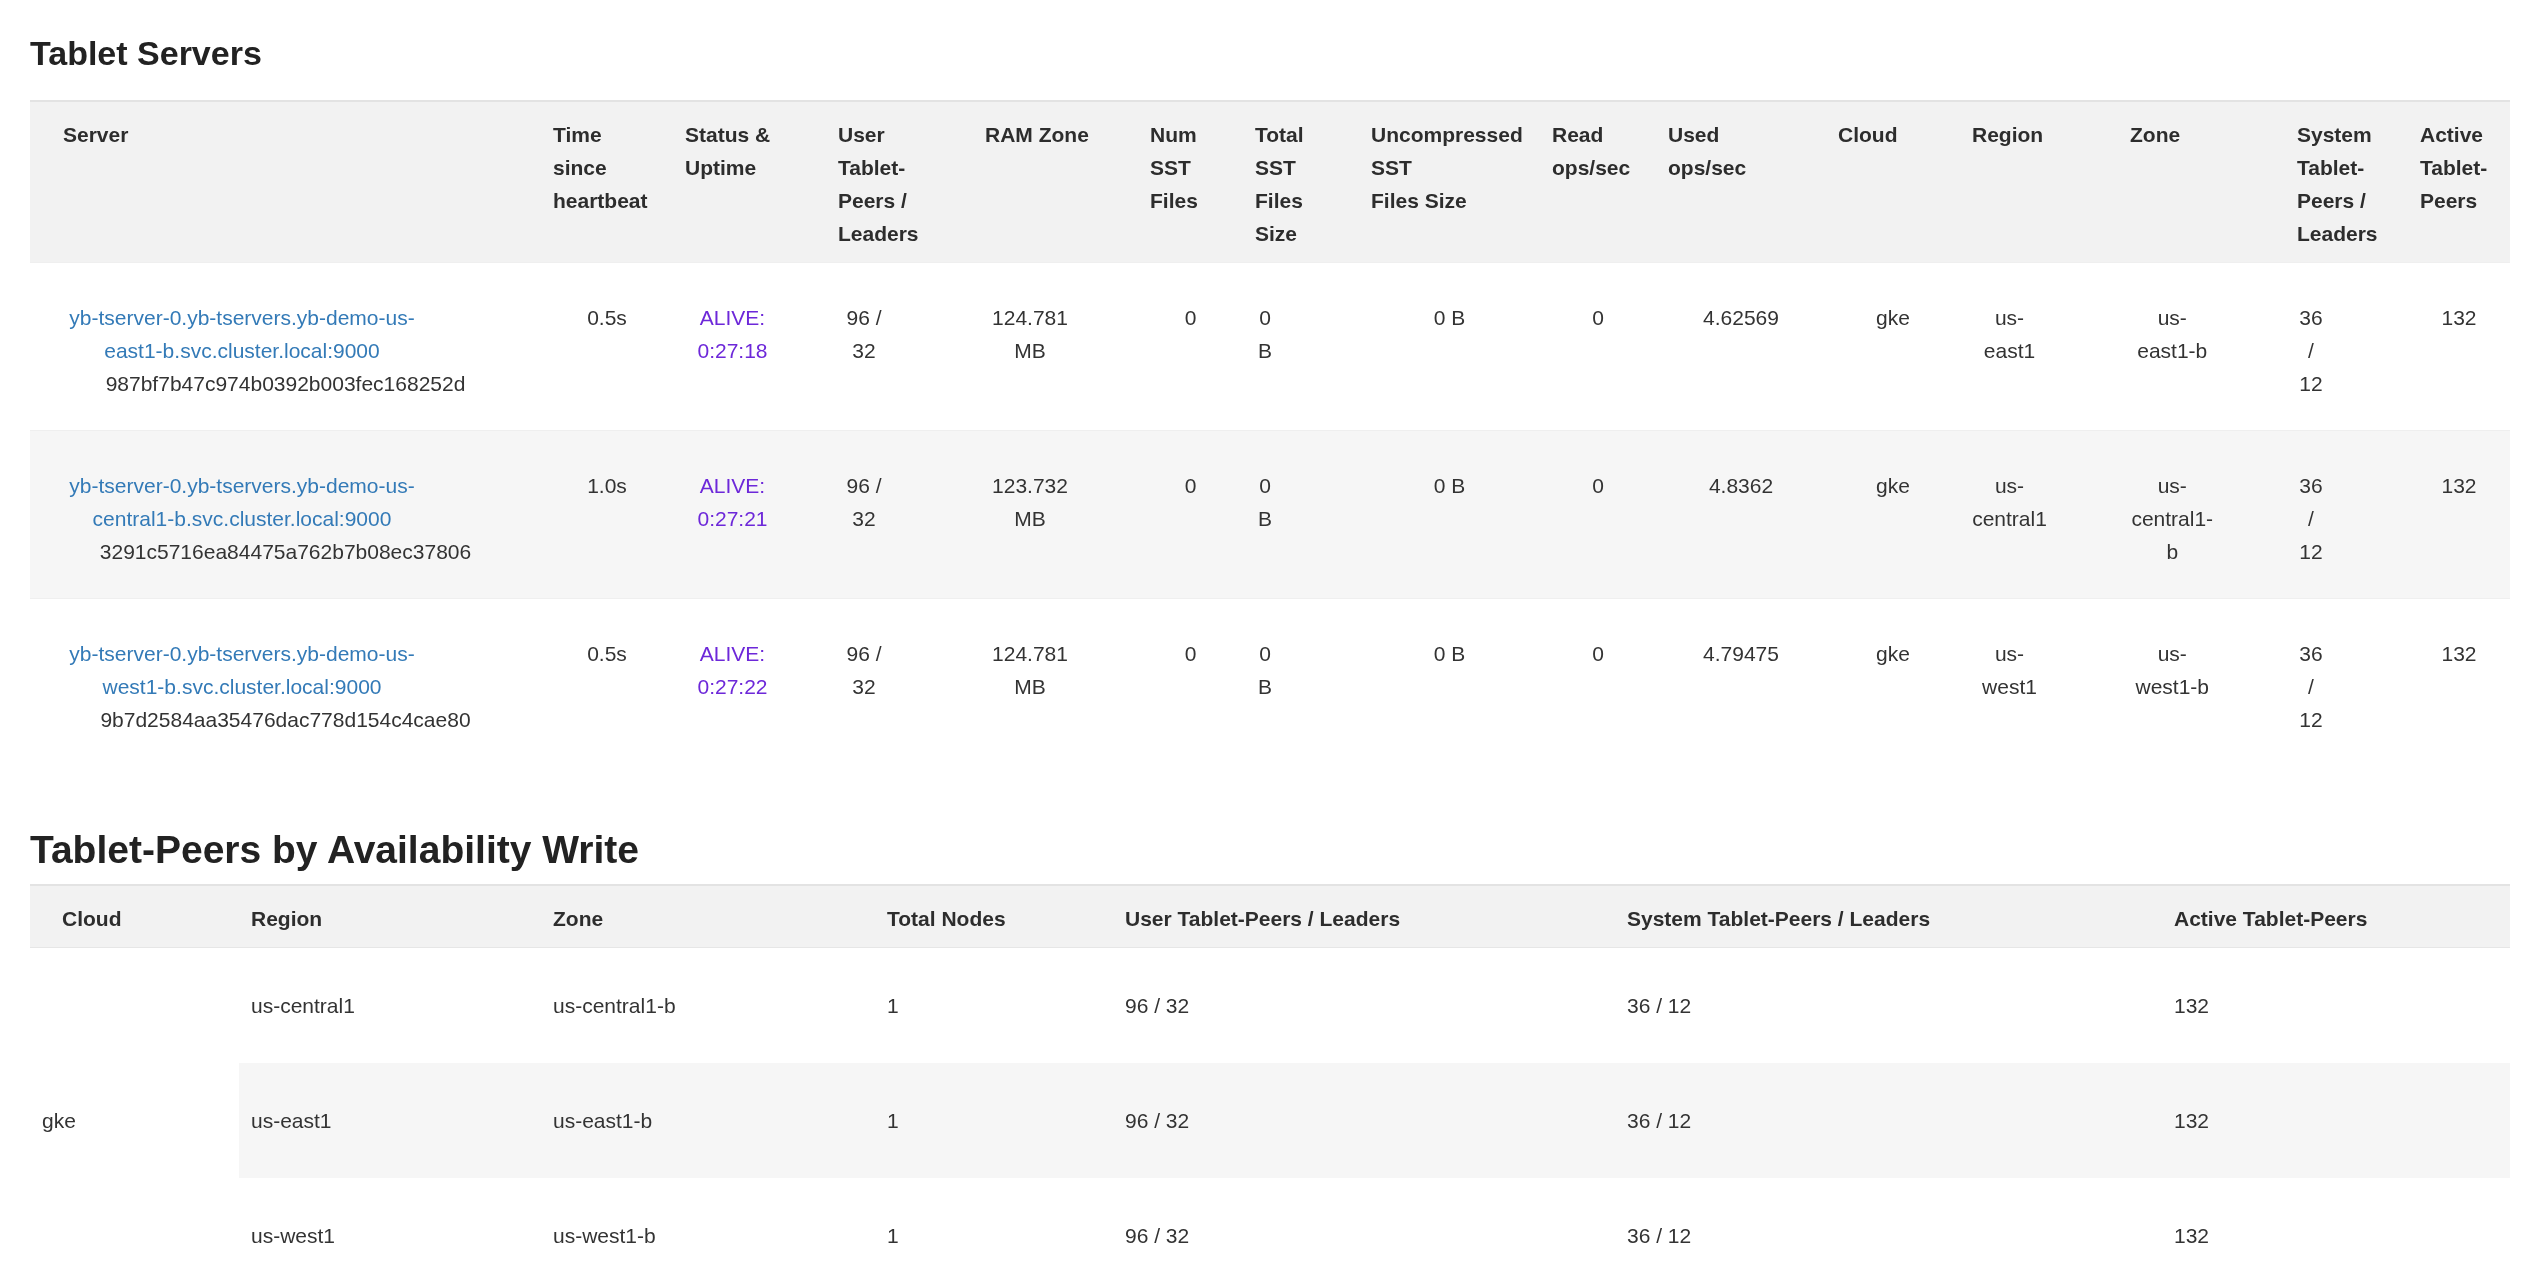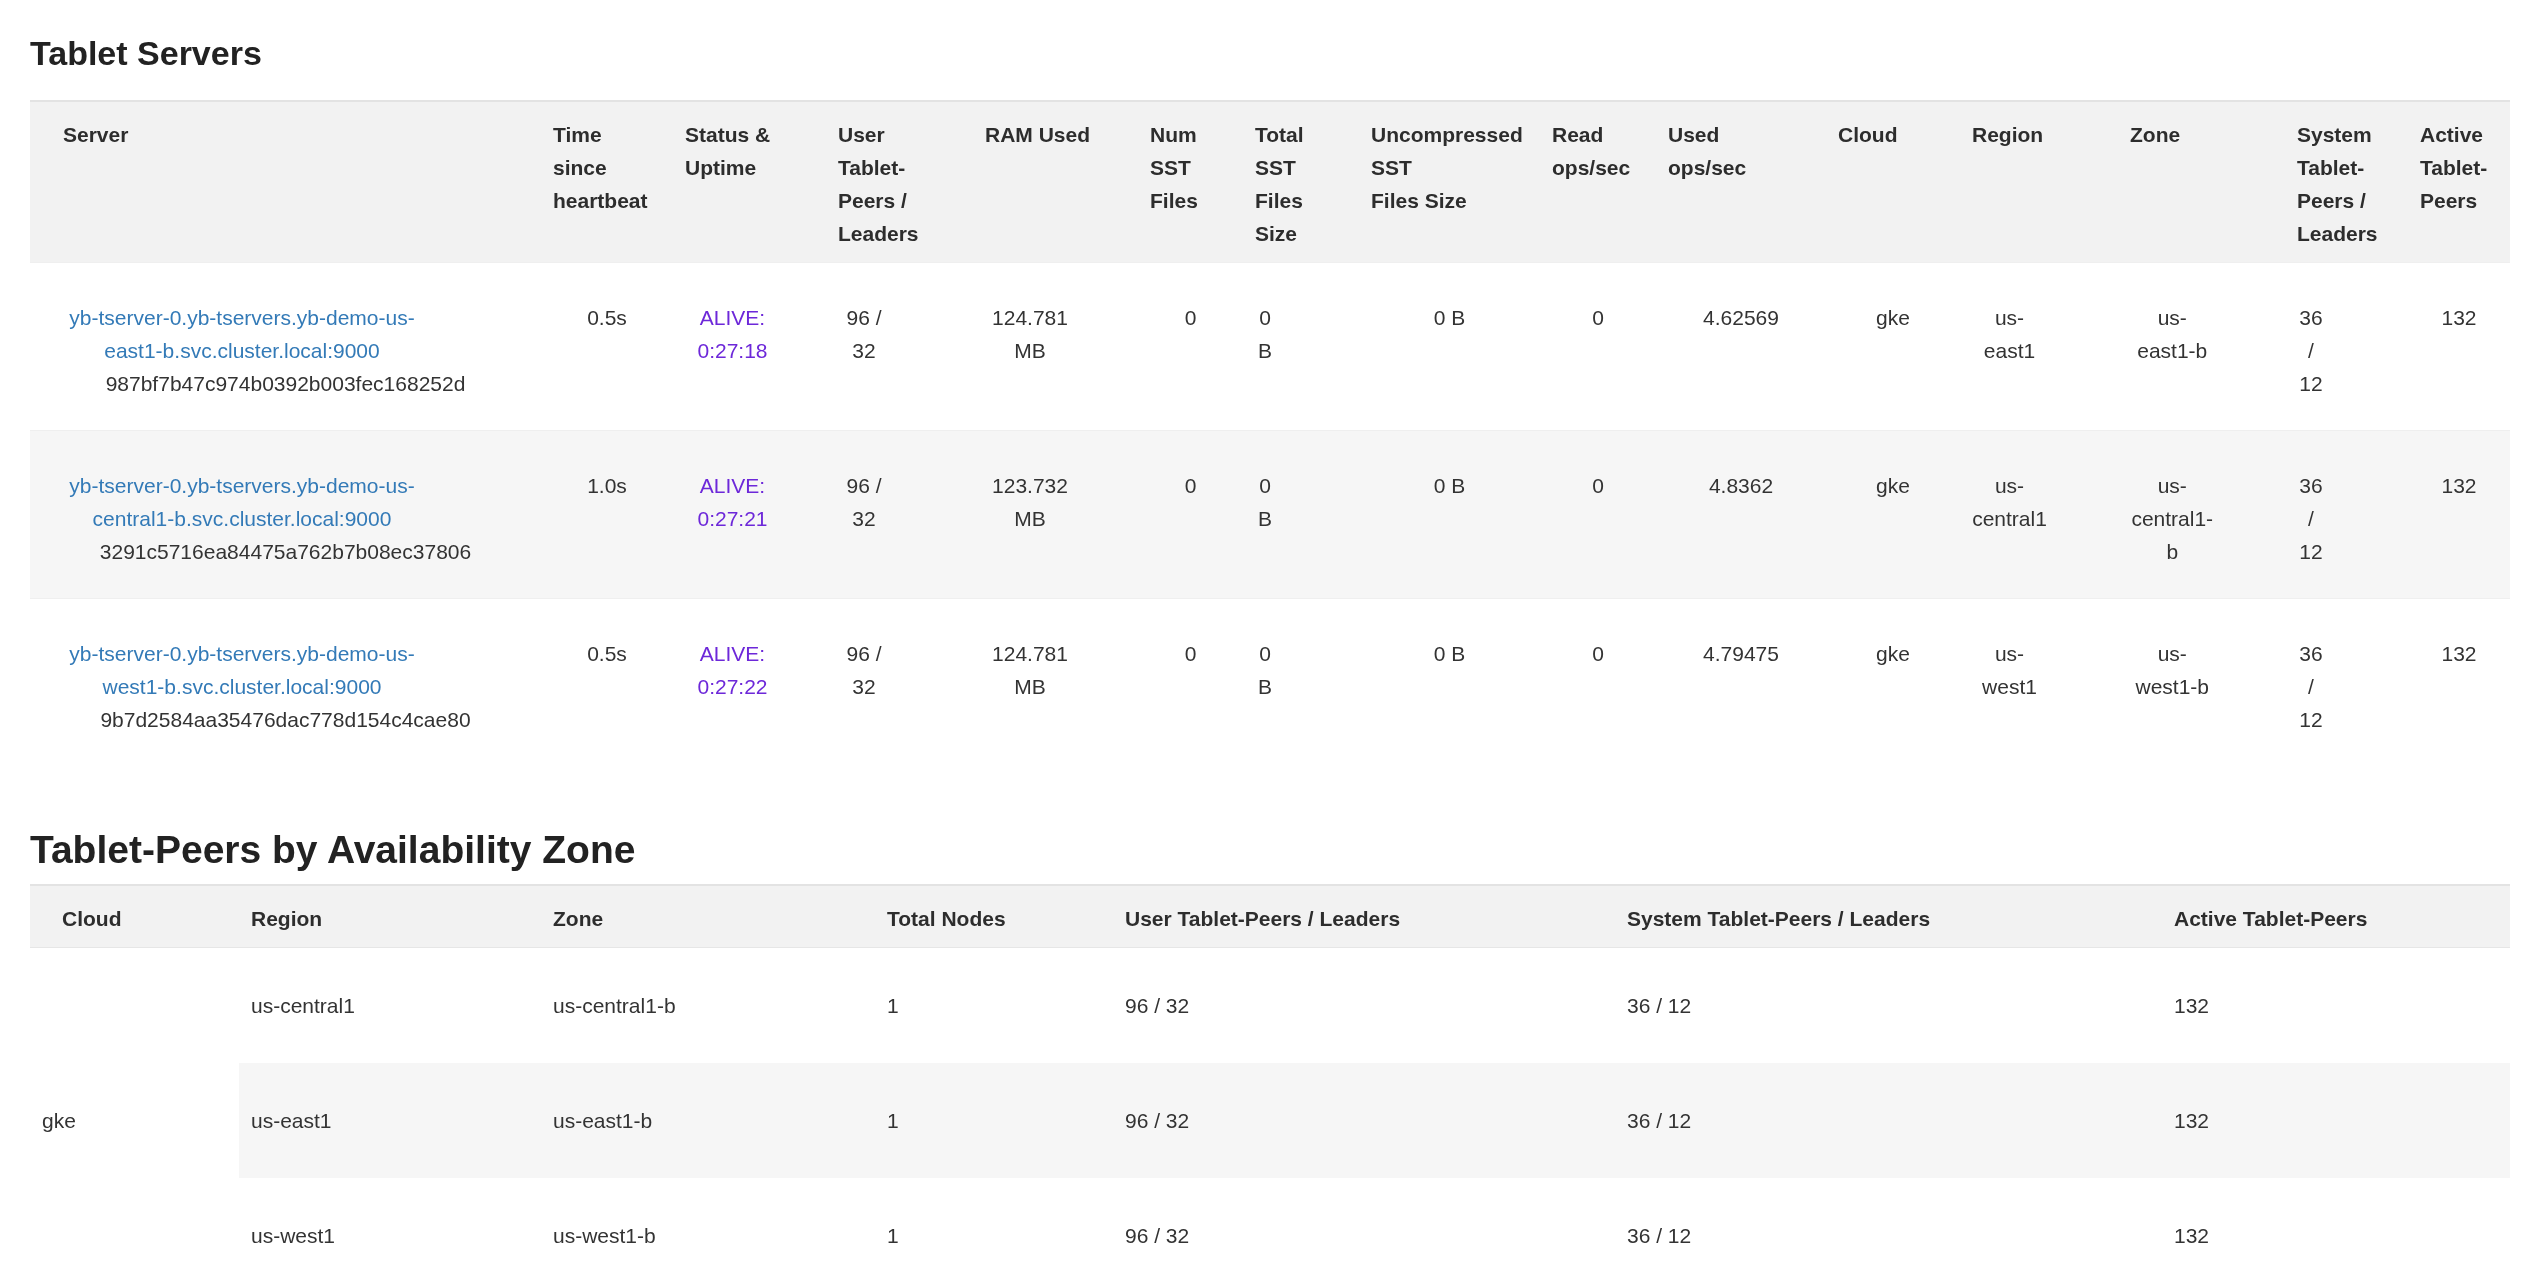--- a/index.html
+++ b/index.html
@@ -65,21 +65,21 @@
       <th>
           <span class="w100">Time since heartbeat</span>
         </th>
       <th>
           <span class="w110">Status &amp; Uptime</span>
         </th>
       <th>
           <span class="w86">User Tablet-Peers / Leaders</span>
         </th>
       <th>
-          <span>RAM Used</span>
+          <span>RAM Zone</span>
         </th>
       <th>
           <span class="w60">Num SST Files</span>
         </th>
       <th>
           <span class="w60">Total SST Files Size</span>
         </th>
       <th>
           <span class="w95">Uncompressed SST Files&nbsp;Size</span>
         </th>
@@ -205,21 +205,21 @@
           <div class="wrap vw84">us-west1-b</div>
         </td>
       <td class="pl45">
           <div class="wrap vw28">36 / 12</div>
         </td>
       <td class="pl41">132</td>
     </tr>
   </tbody>
 </table>
 
-<h2>Tablet-Peers by Availability Zone</h2>
+<h2>Tablet-Peers by Availability Write</h2>
 
 <table class="t2">
   <colgroup>
     <col style="width:209px">
       <col style="width:302px">
       <col style="width:334px">
       <col style="width:238px">
     <col style="width:502px">
       <col style="width:547px">
       <col style="width:348px">

